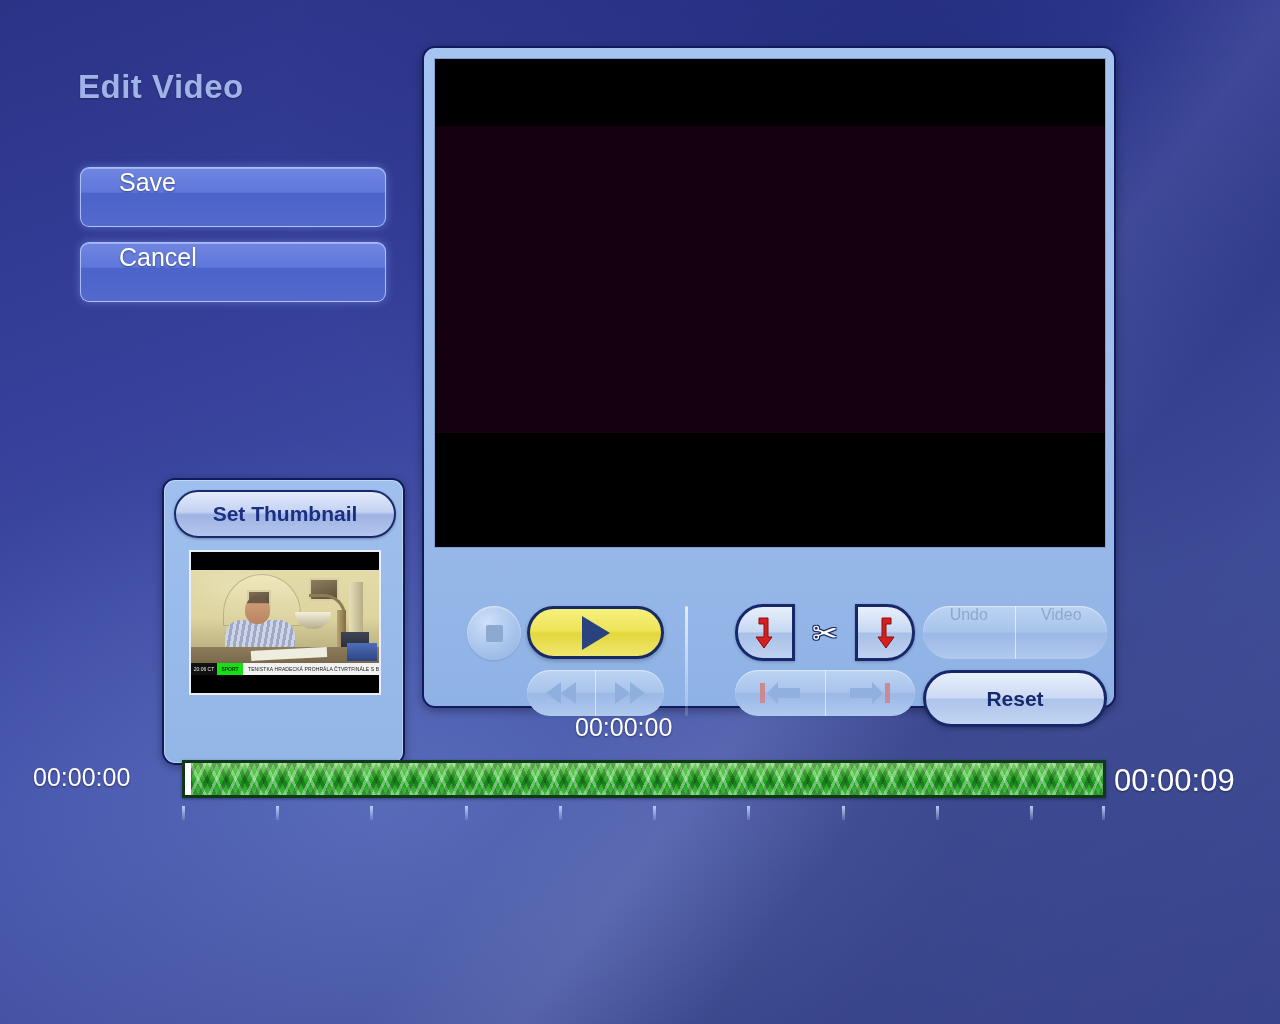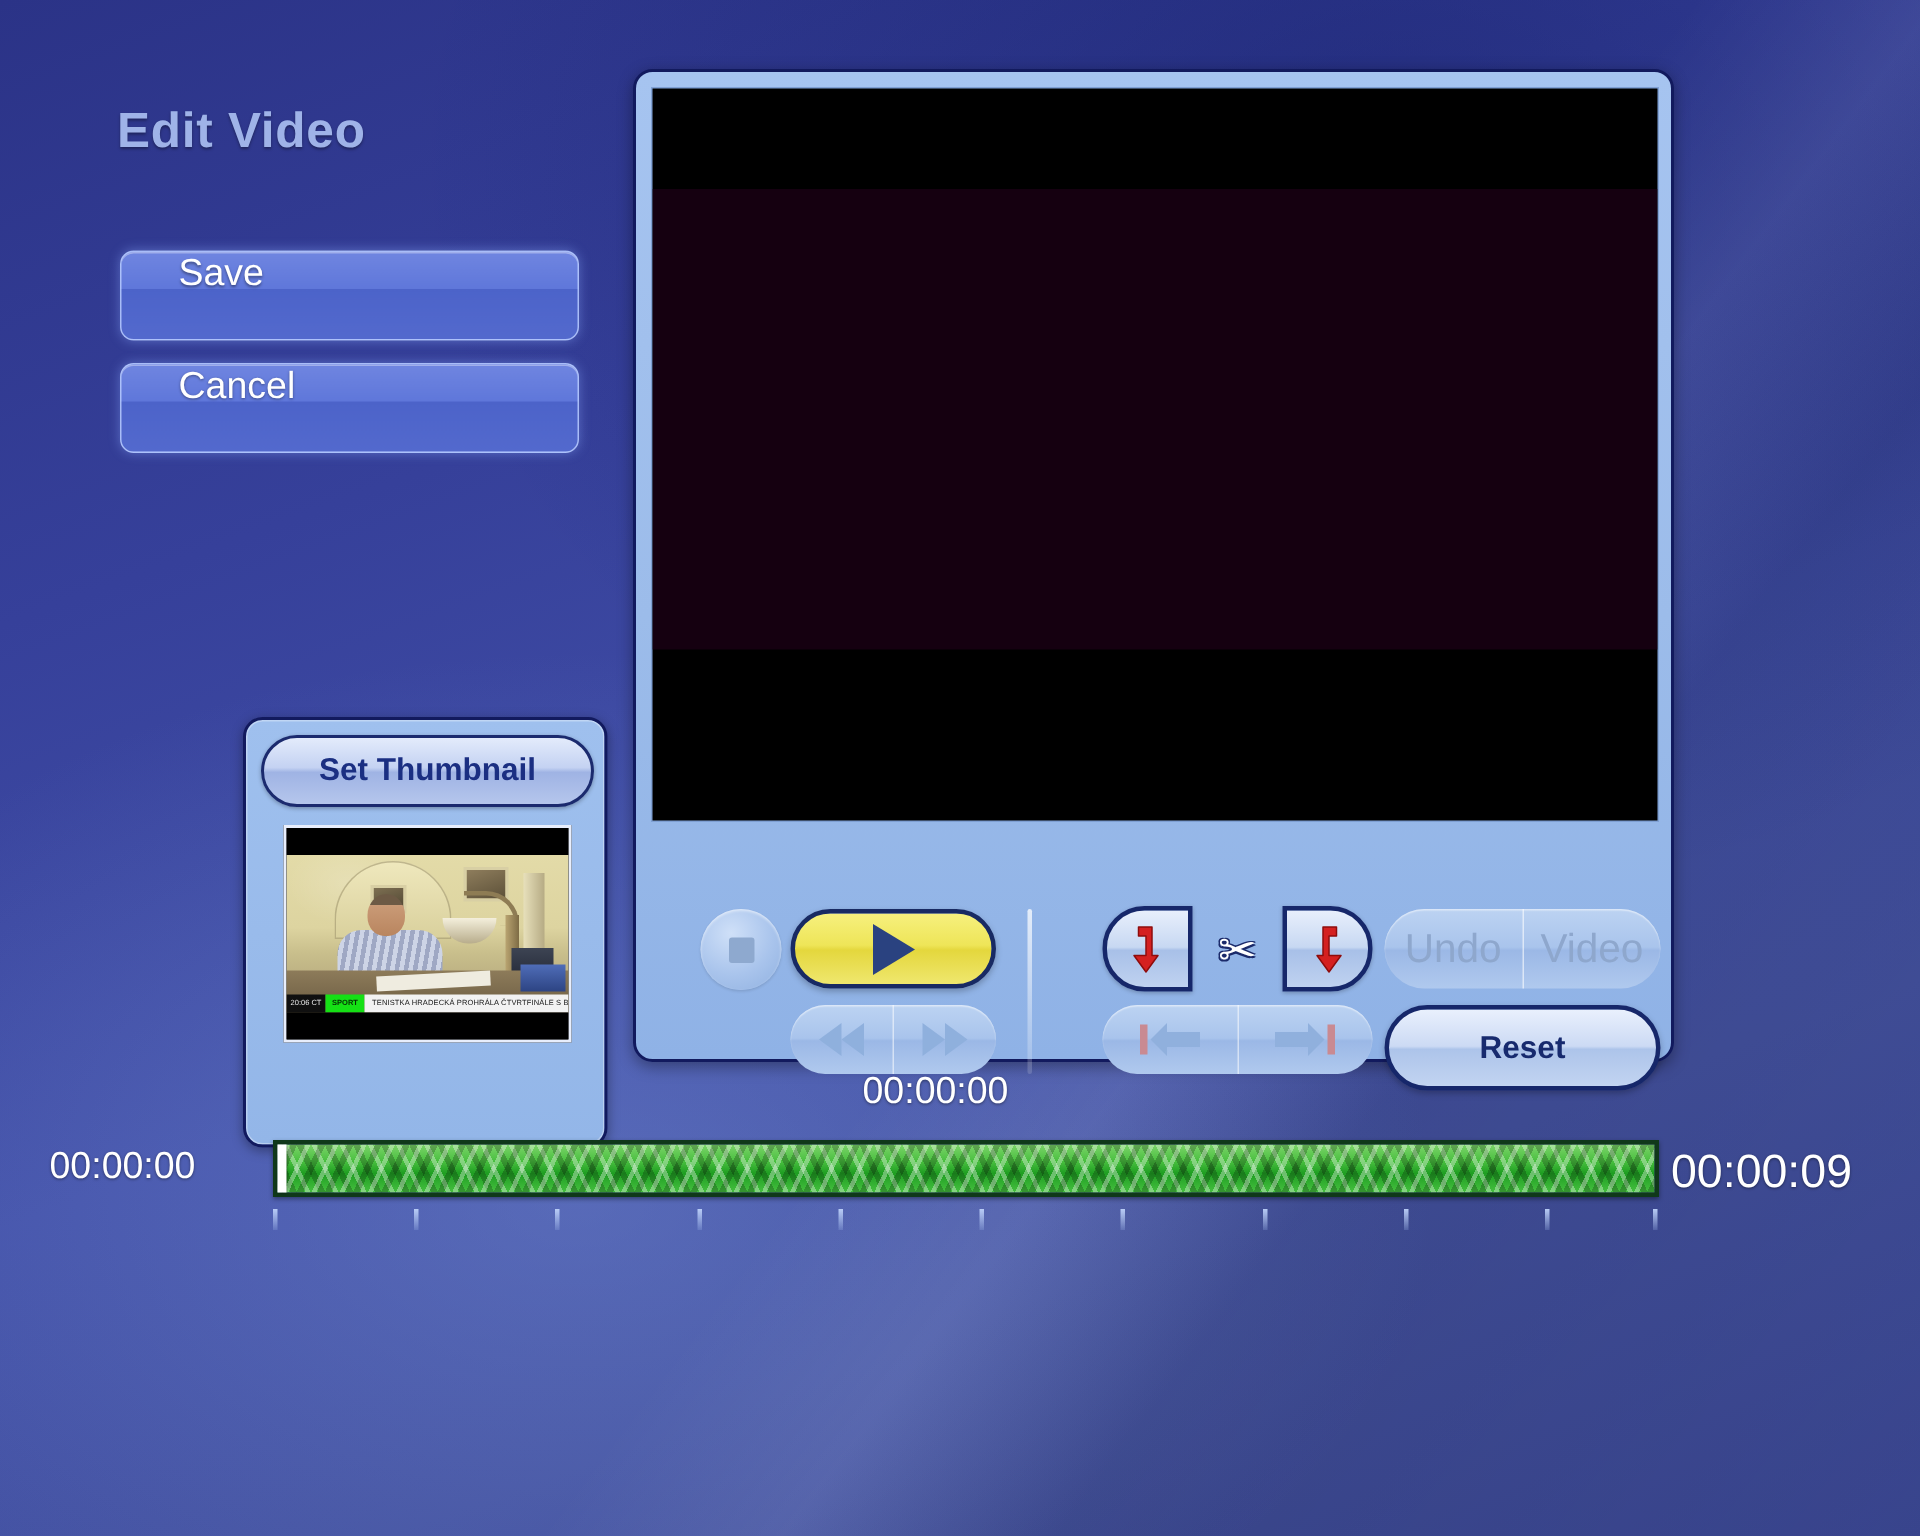--- a/index.html
+++ b/index.html
@@ -313,22 +313,22 @@
   #frame-group > div:first-child { border-right: 1px solid rgba(255,255,255,0.55); }
 
   #undo-redo-group {
     position: absolute; left: 488px; top: 46px;
     width: 184px; height: 53px; border-radius: 27px;
     background: linear-gradient(180deg, #bcd3f2 0%, #a9c4ec 48%, #9bb8e6 52%, #b0c9ee 100%);
     box-shadow: inset 0 1px 1px rgba(255,255,255,0.5);
     display: flex;
   }
   #undo-redo-group > div {
-    flex: 1; display: flex; align-items: center; justify-content: center;
-    color: #8ea7cd; font-size: 27px;
+    flex: 1; display: flex; justify-content: center;
+    color: #8ea7cd; font-size: 16px;
   }
   #undo-redo-group > div:first-child { border-right: 1px solid rgba(255,255,255,0.6); }
 
   #reset-button {
     position: absolute; left: 488px; top: 110px;
     width: 184px; height: 57px; border-radius: 29px;
     box-sizing: border-box; border: 3px solid #16276a;
     background: linear-gradient(180deg, #e9f0fd 0%, #ccdaf4 48%, #adc4ea 52%, #c2d4f1 100%);
     display: flex; align-items: center; justify-content: center;
     color: #172a6e; font-size: 21px; font-weight: bold;

